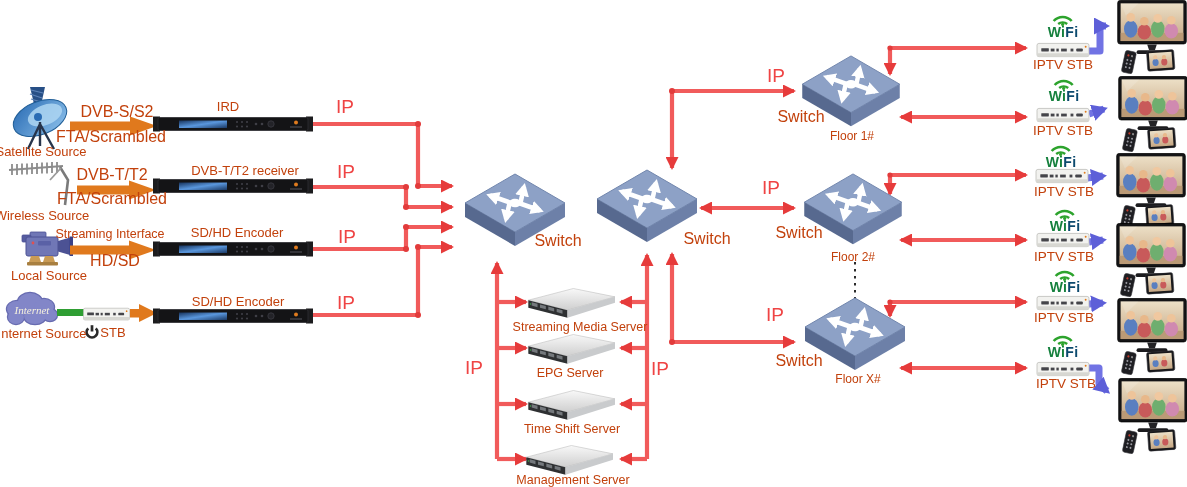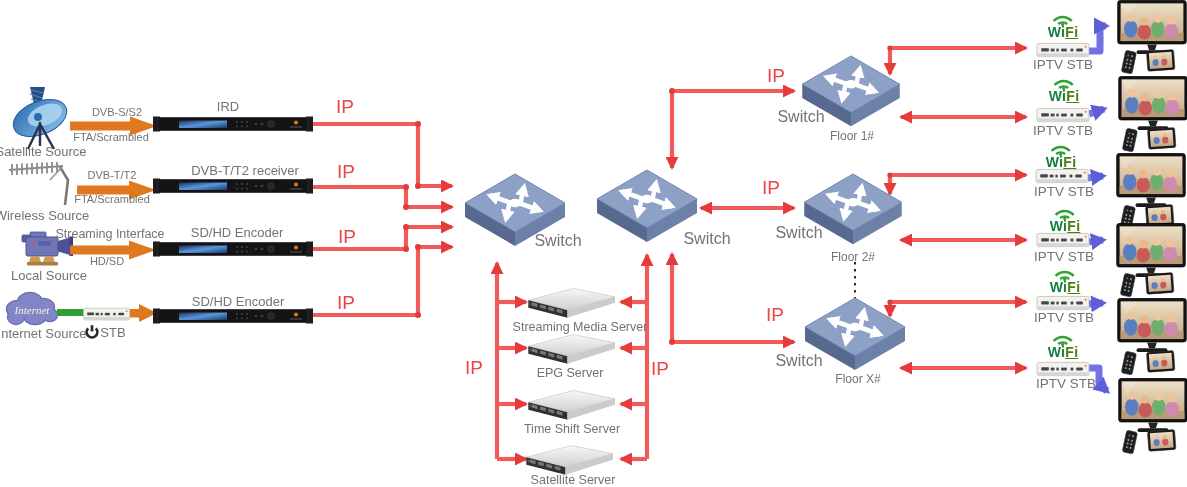--- a/index.html
+++ b/index.html
@@ -1,34 +1,34 @@
 <!DOCTYPE html>
 <html><head>
 <meta charset="utf-8">
 <style>
   html,body{margin:0;padding:0;background:#fff;}
   .stage{position:relative;width:1187px;height:487px;background:#fff;overflow:hidden;
          font-family:"Liberation Sans",sans-serif;}
   .art{position:absolute;left:0;top:0;}
-  .lbl{position:absolute;transform:translate(-50%,-50%);white-space:nowrap;color:#737373;
+  .lbl{position:absolute;transform:translate(-50%,-50%);white-space:nowrap;color:#c2410c;
        font-size:13px;line-height:1;}
   .lbl.src{font-size:13px;}
   .lbl.dev{font-size:13px;}
-  .lbl.link{font-size:11px;}
+  .lbl.link{font-size:16px;}
   .lbl.ip{color:#ef4444;font-size:19px;text-align:right;}
   .lbl.sw{font-size:16px;}
   .lbl.floor{font-size:12px;}
   .lbl.srv{font-size:12.5px;text-align:right;}
   .lbl.stbl{font-size:13.5px;}
   .lbl.cloudtext{font-family:"Liberation Serif",serif;font-style:italic;color:#f7f2dd;font-size:11px;}
   .wifi{position:absolute;transform:translate(-50%,-50%);display:flex;flex-direction:column;
         align-items:center;line-height:1;}
   .wifi .txt{font-size:14px;font-weight:bold;letter-spacing:.3px;margin-top:-1px;}
   .wifi .wi{color:#15803d;}
-  .wifi .fi{color:#4d7c0f;text-decoration:underline;}
+  .wifi .fi{color:#0c4a6e;}
 </style>
 </head>
 <body>
 
 <div class="stage">
 
 <svg class="art" width="1187" height="487" viewBox="0 0 1187 487">
 <defs>
   <linearGradient id="gSil" x1="0" y1="0" x2="0" y2="1">
     <stop offset="0" stop-color="#f8f8f8"></stop>
@@ -327,21 +327,21 @@
 
 <div class="lbl link" style="left:117px;top:112px">DVB-S/S2</div>
 <div class="lbl link" style="left:111px;top:137px">FTA/Scrambled</div>
 <div class="lbl src" style="left:41px;top:151px">Satellite Source</div>
 
 <div class="lbl link" style="left:112px;top:175px">DVB-T/T2</div>
 <div class="lbl link" style="left:112px;top:199px">FTA/Scrambled</div>
 <div class="lbl src" style="left:42px;top:215px">Wireless Source</div>
 
 <div class="lbl link" style="left:110px;top:234px;font-size:12.5px">Streaming Interface</div>
-<div class="lbl link" style="left:107px;top:261px">HD/SD</div>
+<div class="lbl link" style="left:115px;top:261px">HD/SD</div>
 <div class="lbl src" style="left:49px;top:275px">Local Source</div>
 
 <div class="lbl cloudtext" style="left:32px;top:310px">Internet</div>
 <div class="lbl src" style="left:42px;top:333px">Internet Source</div>
 <div class="lbl src" style="left:113px;top:332px">STB</div>
 
 <div class="lbl dev" style="left:228px;top:106px">IRD</div>
 <div class="lbl dev" style="left:245px;top:170px">DVB-T/T2 receiver</div>
 <div class="lbl dev" style="left:237px;top:232px">SD/HD Encoder</div>
 <div class="lbl dev" style="left:238px;top:301px">SD/HD Encoder</div>
@@ -355,21 +355,21 @@
 <div class="lbl ip" style="left:776px;top:75px">IP</div>
 <div class="lbl ip" style="left:771px;top:187px">IP</div>
 <div class="lbl ip" style="left:775px;top:314px">IP</div>
 
 <div class="lbl sw" style="left:558px;top:241px">Switch</div>
 <div class="lbl sw" style="left:707px;top:239px">Switch</div>
 
 <div class="lbl srv" style="left:580px;top:327px">Streaming Media Server</div>
 <div class="lbl srv" style="left:570px;top:373px">EPG Server</div>
 <div class="lbl srv" style="left:572px;top:429px">Time Shift Server</div>
-<div class="lbl srv" style="left:573px;top:480px">Satellite Server</div>
+<div class="lbl srv" style="left:573px;top:480px">Management Server</div>
 
 <div class="lbl sw" style="left:801px;top:117px">Switch</div>
 <div class="lbl floor" style="left:852px;top:136px">Floor 1#</div>
 <div class="lbl sw" style="left:799px;top:233px">Switch</div>
 <div class="lbl floor" style="left:853px;top:257px">Floor 2#</div>
 <div class="lbl sw" style="left:799px;top:361px">Switch</div>
 <div class="lbl floor" style="left:858px;top:379px">Floor X#</div>
 
 <div class="lbl stbl" style="left:1063px;top:65px">IPTV STB</div>
 <div class="lbl stbl" style="left:1063px;top:131px">IPTV STB</div>

